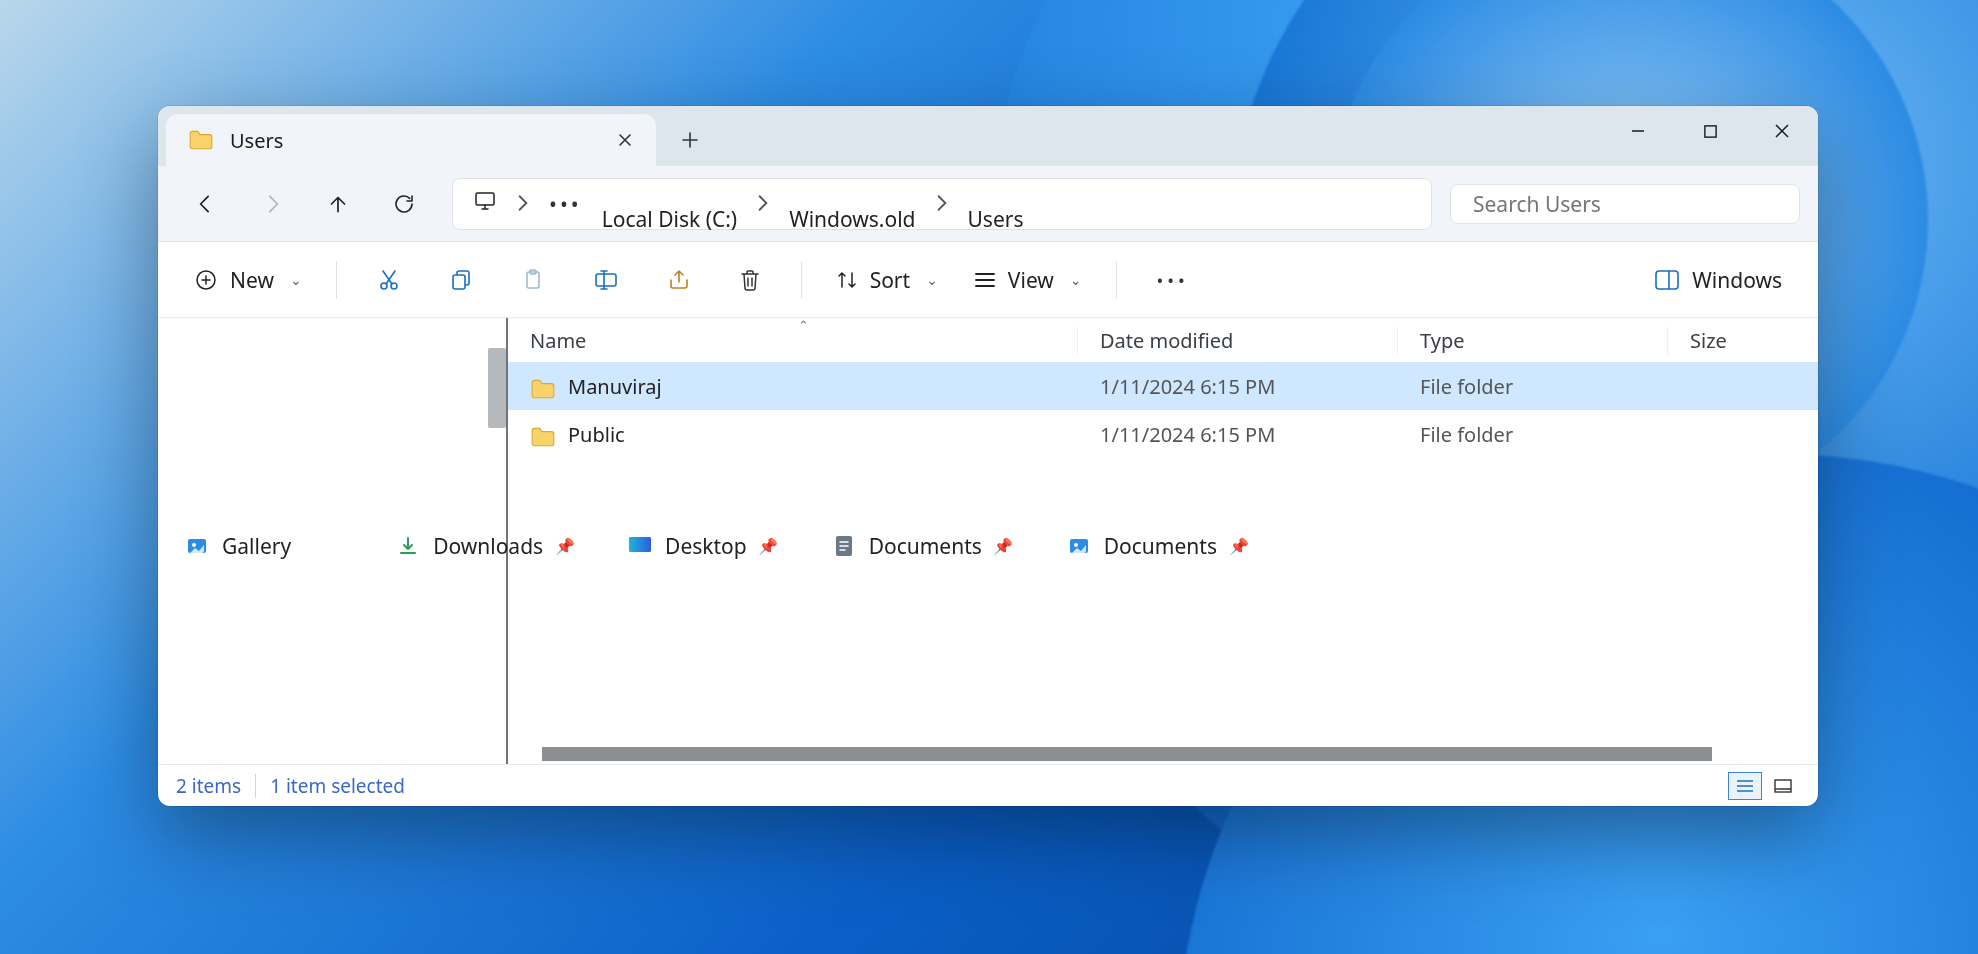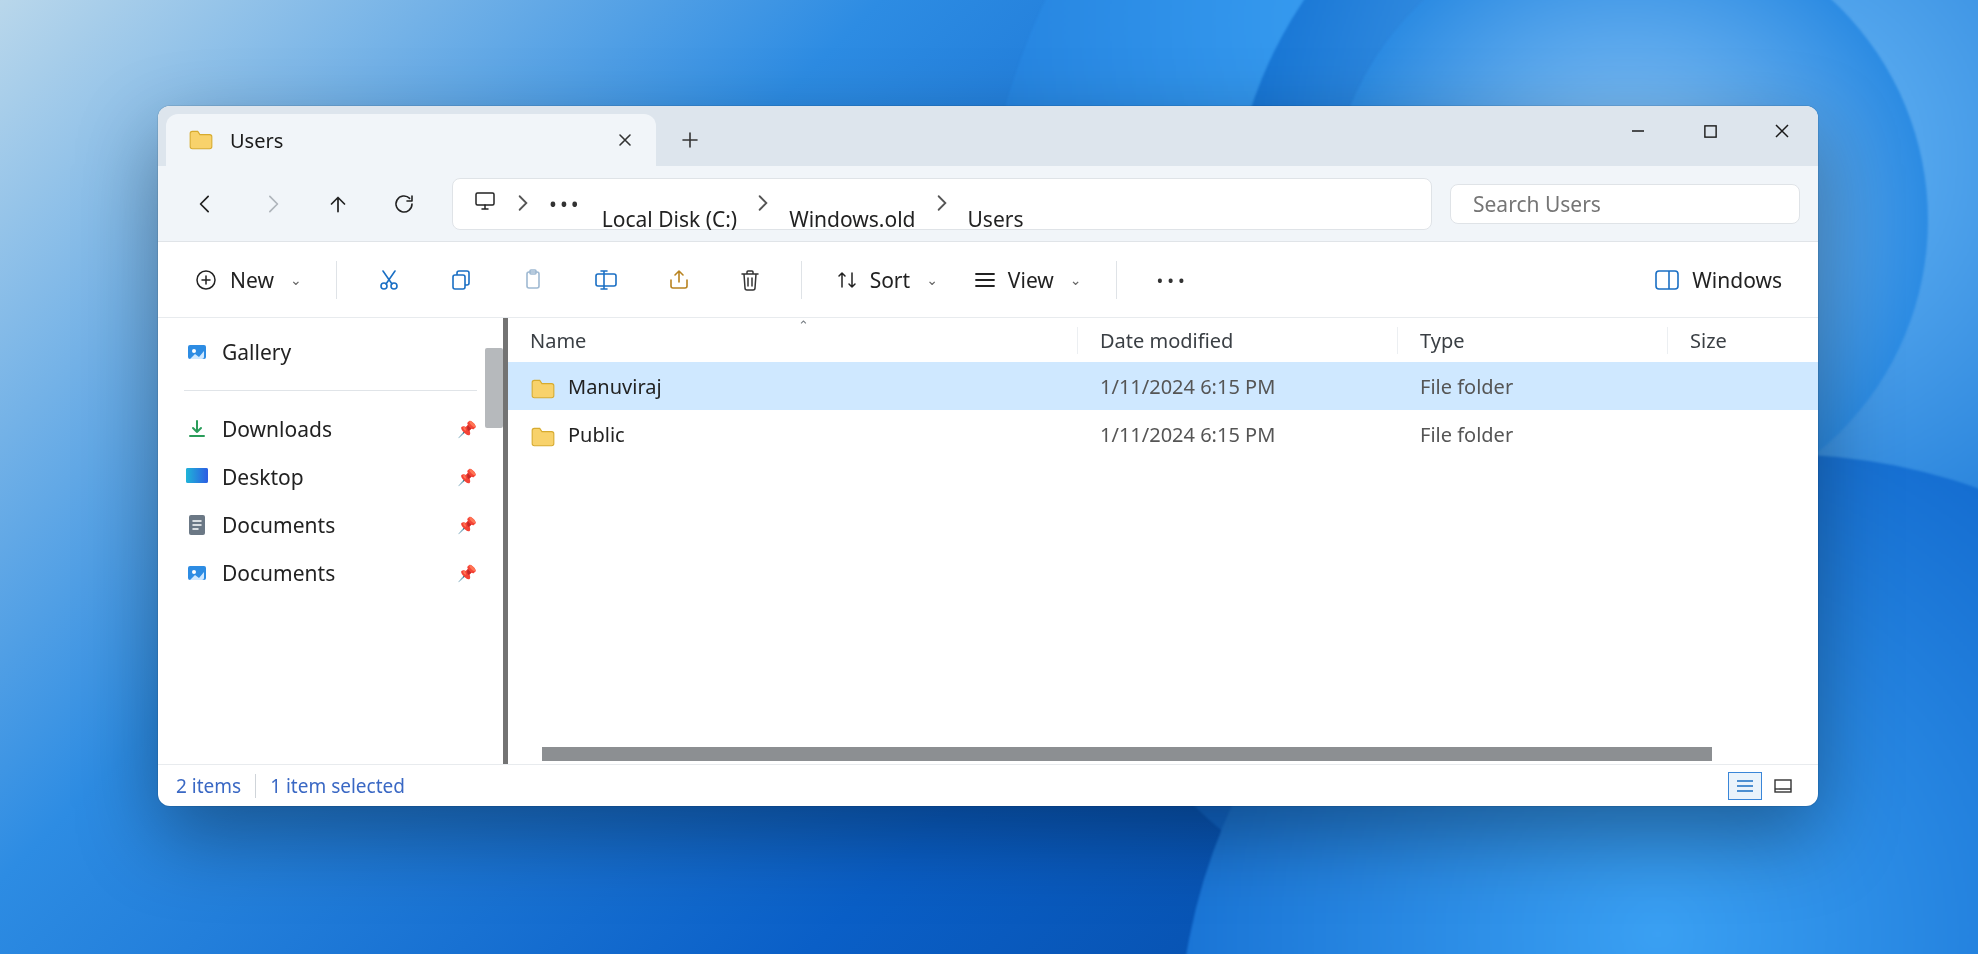--- a/index.html
+++ b/index.html
@@ -116,23 +116,23 @@
   .tbtn.icon-only { padding:0 22px; }
   .tbtn.disabled { color:#9aa2aa; cursor:default; }
   .tsep { width:1px; height:38px; background:#dfe3e7; margin:0 14px; }
   .chev-down { font-size:14px; color:#666; margin-left:4px; }
   .toolbar-right { margin-left:auto; display:flex; align-items:center; }
 
   
   .body { flex:1; display:flex; min-height:0; }
   .sidebar {
     width:350px;
-    border-right:5px solid #737373;
-    display:flex;
-    flex-direction:column;
+    border-right:2px solid #737373;
+    display:flex;
+    flex-direction:row;
     padding:10px 0 0 0;
     position:relative;
   }
   .sidebar-scroll { position:absolute; right:0; top:30px; width:18px; height:80px; background:#b6b9bc; border-radius:2px; }
   .sbitem {
     display:flex; align-items:center; gap:12px; padding:10px 26px; font-size:21px; color:#222; cursor:pointer;
   }
   .sbitem .pin { margin-left:auto; color:#8a8f94; font-size:16px; }
   .sbhr { border:0; border-top:1px solid #e0e4e8; margin:14px 26px; }
 

